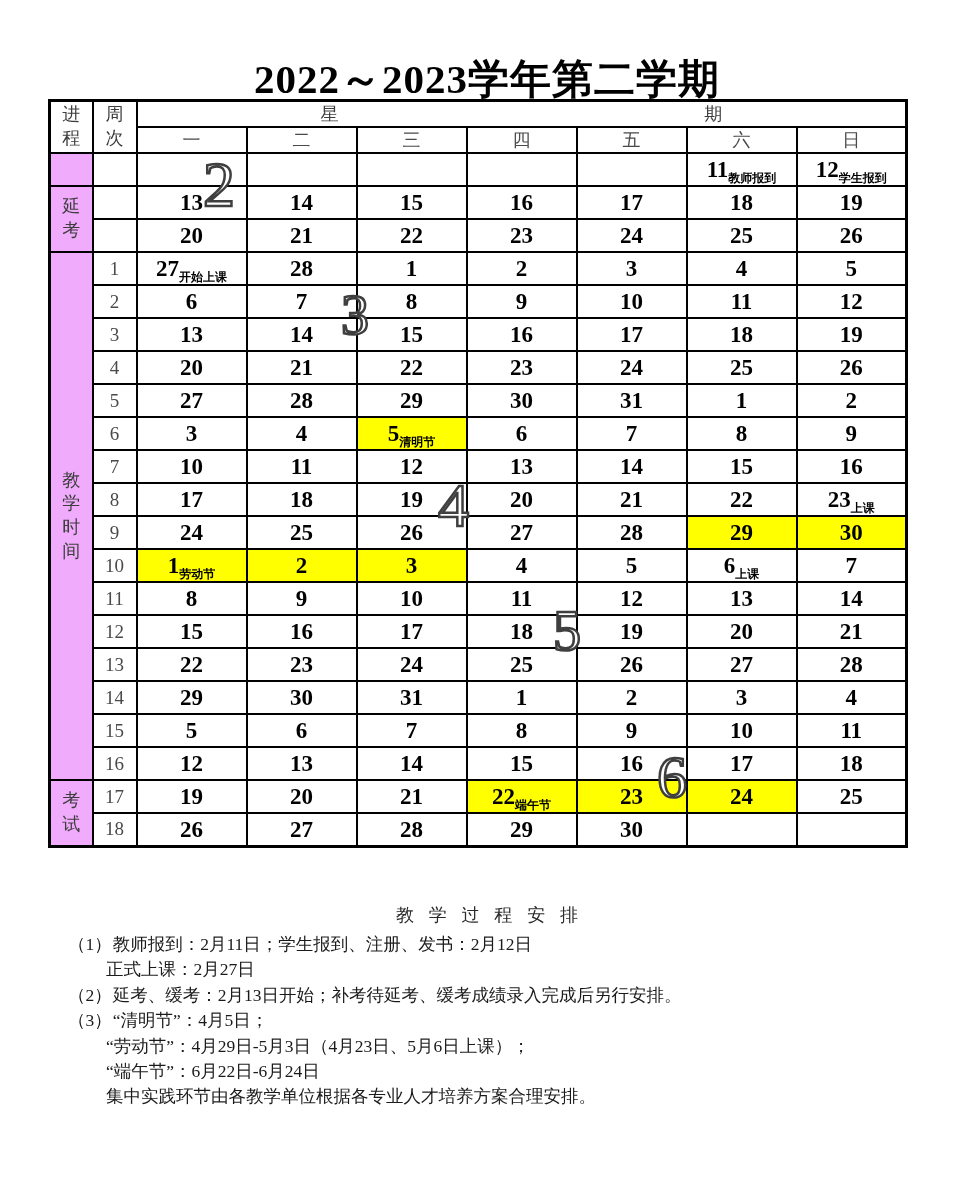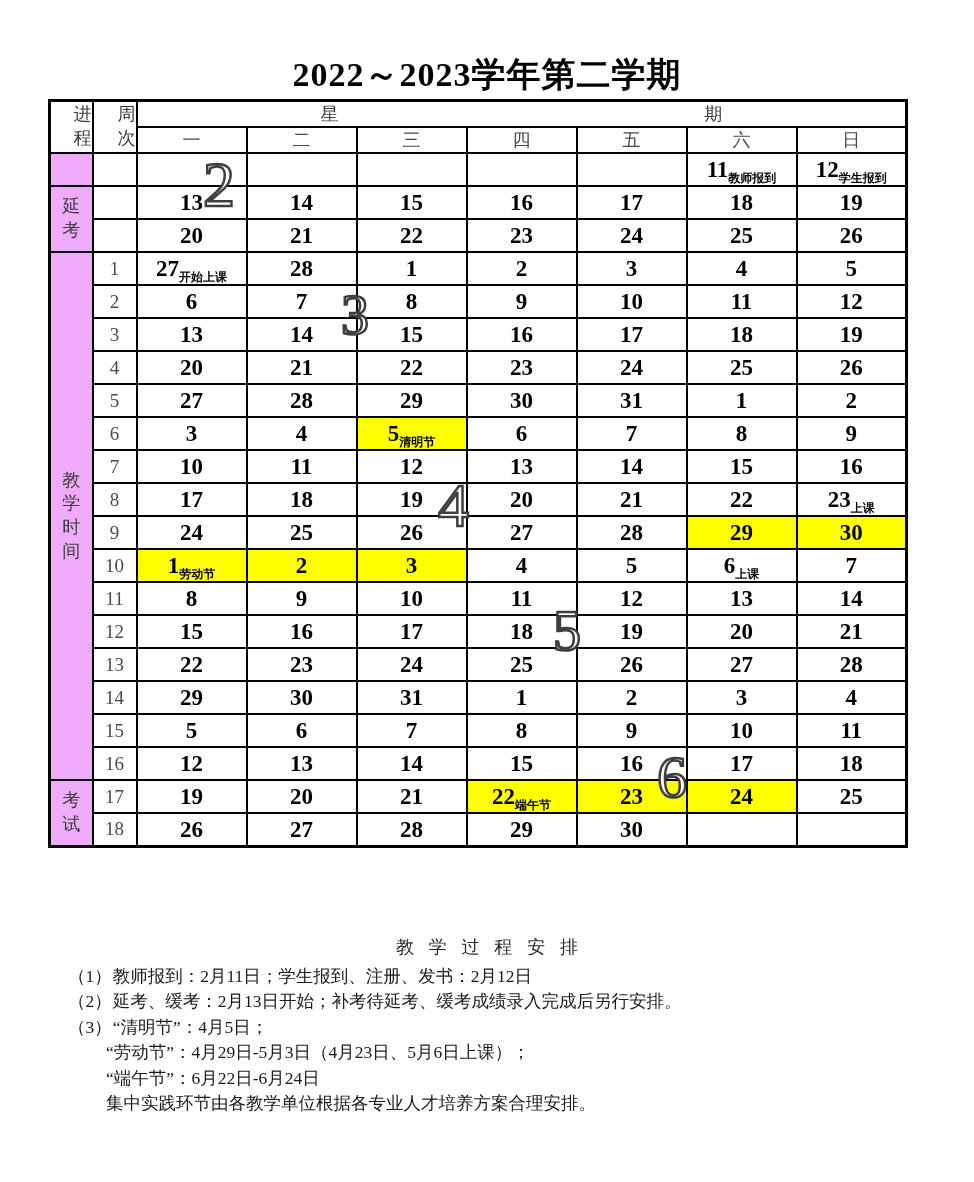--- a/index.html
+++ b/index.html
@@ -1,45 +1,45 @@
 <!DOCTYPE html>
 <html style="--hl: #ffff00;"><head>
 <meta charset="utf-8">
 <style>
   html,body{margin:0;padding:0;background:#fff;}
   .page{position:relative;width:974px;height:1182px;background:#fff;overflow:hidden;
         font-family:"Liberation Serif",serif;color:#000;}
   .title{position:absolute;top:52px;left:0;width:100%;text-align:center;
-         font-size:34px;font-weight:bold;letter-spacing:1px;}
+         font-size:41px;font-weight:bold;letter-spacing:1px;}
   table.cal{position:absolute;left:48px;top:99px;border-collapse:collapse;
             border:3px solid #000;table-layout:fixed;}
   .cal th,.cal td{border:2px solid #000;padding:0;text-align:center;vertical-align:middle;
                   font-weight:normal;overflow:visible;}
-  .cal thead tr.h1 th{height:24px;text-align:right;}
+  .cal thead tr.h1 th{height:24px;}
   .cal thead tr.h2 th{height:23px;}
   .cal tbody tr{height:33px;}
   .hd{font-size:18px;color:#3d3d3d;}
   .vtext{display:inline-block;width:1.18em;word-break:break-all;line-height:1.32;
          font-size:18px;color:#3d3d3d;}
   .xqwrap{display:flex;justify-content:space-around;font-size:18px;color:#3d3d3d;}
   .dayname{font-size:18px;color:#4a4a4a;}
   .wk{font-size:19px;color:#4a4a4a;}
   .sec{background:#f0abfc;}
   td .d{font-size:23px;font-weight:bold;line-height:1;}
   td .sub{font-size:12px;font-weight:bold;position:relative;top:5px;letter-spacing:0;text-align:right;}
   .hl{background:var(--hl,#ffff00);}
   .bt{border-top-width:4px;}
   .bb{border-bottom-width:4px;}
   .bl{border-left-width:4px;}
   .dt{border-top:6px double #000;}
   .wm{position:absolute;z-index:5;line-height:0.9;font-family:"Liberation Serif",serif;
       color:#ffffff;-webkit-text-stroke:2.5px #3f3f3f;font-style:normal;}
   .notes{position:absolute;top:903px;left:0;width:100%;font-size:17.5px;color:#1a1a1a;}
   .notes-heading{text-align:center;letter-spacing:0.82em;text-indent:0.82em;
-                 font-size:18px;color:#2b2b2b;margin-bottom:5px;margin-top:32px;}
+                 font-size:18px;color:#2b2b2b;margin-bottom:5px;}
   .note-item{margin-left:68px;}
   .note-line{line-height:25.4px;white-space:nowrap;}
   .note-line.cont{padding-left:38px;}
   .marker{margin-right:1px;}
 </style>
 </head>
 <body>
 
 <div class="page">
 
@@ -294,20 +294,21 @@
           <td class=" "></td>
         </tr>
       </tbody>
   </table>
 
   <div class="notes">
     <div class="notes-heading">教学过程安排</div>
     <div>
         <div class="note-item">
           <div class="note-line"><span class="marker">（1）</span><span>教师报到：2月11日；学生报到、注册、发书：2月12日</span></div>
+          <div class="note-line cont"><span>正式上课：2月27日</span></div>
         </div>
         <div class="note-item">
           <div class="note-line"><span class="marker">（2）</span><span>延考、缓考：2月13日开始；补考待延考、缓考成绩录入完成后另行安排。</span></div>
         </div>
         <div class="note-item">
           <div class="note-line"><span class="marker">（3）</span><span>“清明节”：4月5日；</span></div>
           <div class="note-line cont"><span>“劳动节”：4月29日-5月3日（4月23日、5月6日上课）；</span></div>
           <div class="note-line cont"><span>“端午节”：6月22日-6月24日</span></div>
         </div>
         <div class="note-item">

